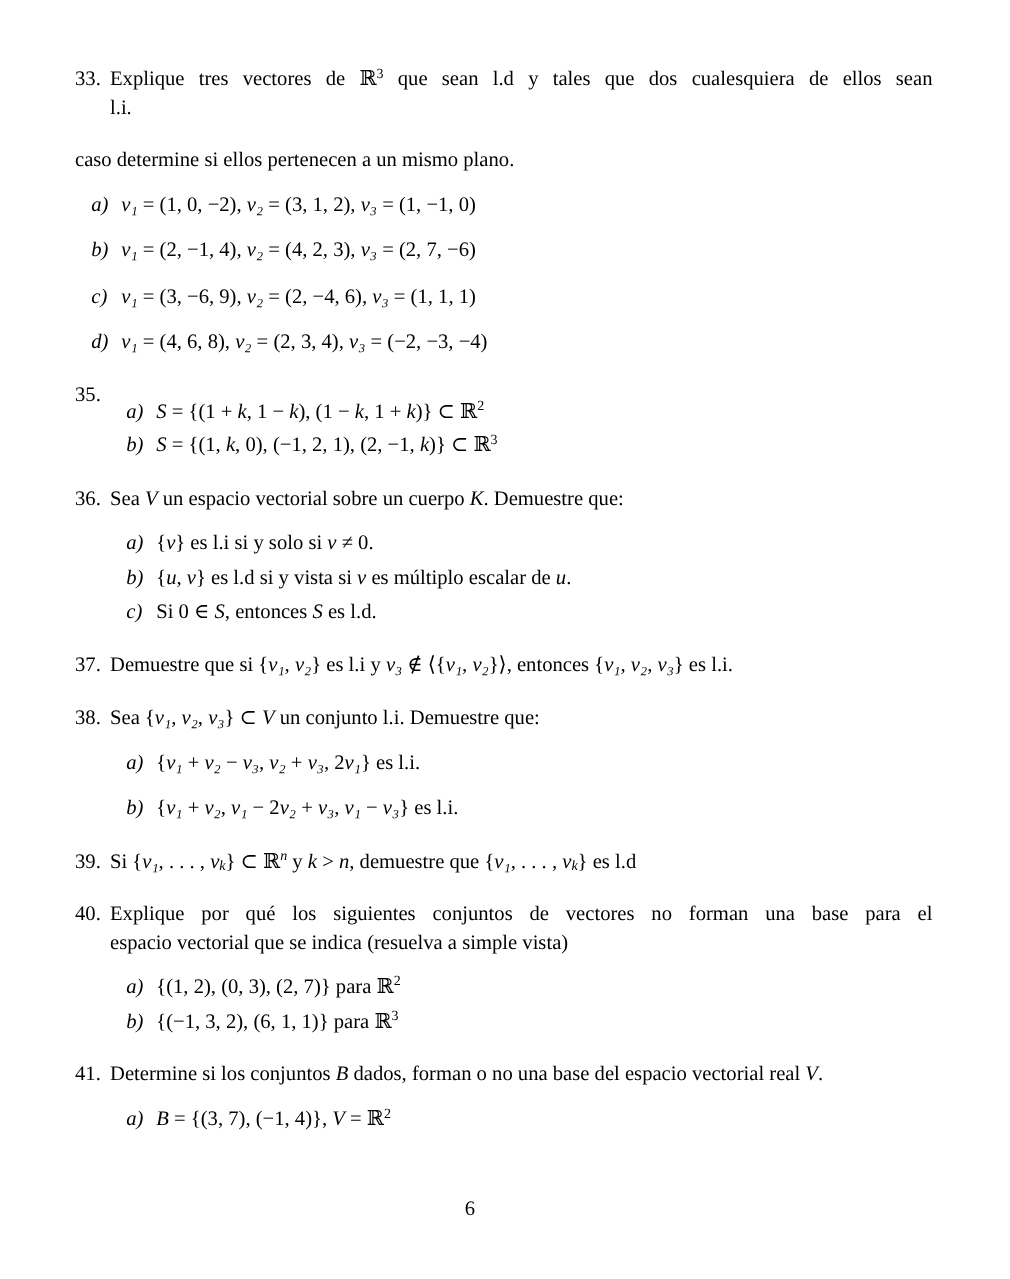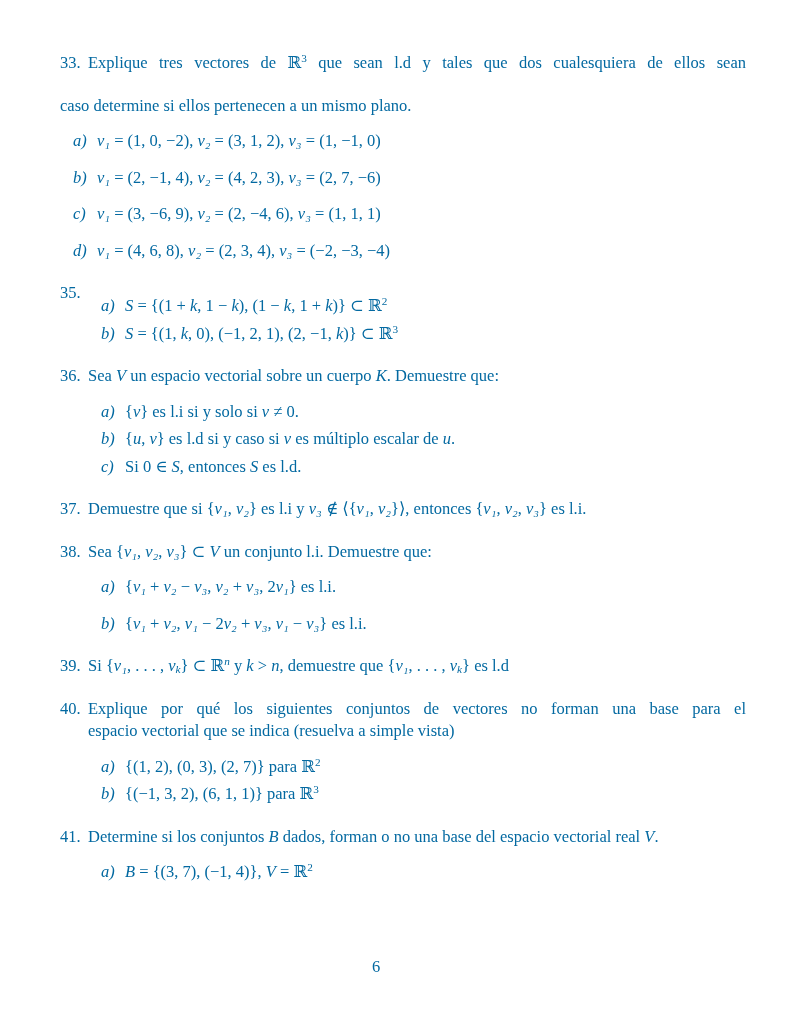--- a/index.html
+++ b/index.html
@@ -6,21 +6,21 @@
     margin: 0;
     padding: 0;
     background: #ffffff;
   }
   .page {
     position: relative;
     width: 808px;
     height: 1023px;
     box-sizing: border-box;
     background: #ffffff;
-    color: #0369a1;
+    color: #000000;
     font-family: "Liberation Serif", "DejaVu Serif", serif;
     font-size: 16.5px;
     line-height: 22.5px;
     padding: 52px 62px 0 60px;
     overflow: hidden;
   }
   .problem-list { width: 686px; }
   .item { display: flex; margin-top: 20px; }
   .item:first-child { margin-top: 0; }
   .num { flex: 0 0 28px; }
@@ -51,20 +51,21 @@
 </style>
 </head>
 <body>
 
 <div class="page">
   <div class="problem-list">
       <div class="item">
         <span class="num">33.</span>
         <div class="body">
           <div class="line jline"><span class="s-rm">Explique tres vectores de </span><span class="s-bb">ℝ</span><span class="s-sup">3</span><span class="s-rm"> que sean l.d y tales que dos cualesquiera de ellos sean</span></div>
+          <div class="line"><span class="s-rm">l.i.</span></div>
         </div>
       </div>
       <div class="item">
         <div class="body">
           <div class="line"><span class="s-rm">caso determine si ellos pertenecen a un mismo plano.</span></div>
           <div class="sublist wide">
             <div class="sub">
               <span class="slabel">a)</span>
               <span class="stext"><span class="s-it">v₁</span><span class="s-rm"> = (1, 0, −2), </span><span class="s-it">v₂</span><span class="s-rm"> = (3, 1, 2), </span><span class="s-it">v₃</span><span class="s-rm"> = (1, −1, 0)</span></span>
             </div>
@@ -102,21 +103,21 @@
         <span class="num">36.</span>
         <div class="body">
           <div class="line"><span class="s-rm">Sea </span><span class="s-it">V</span><span class="s-rm"> un espacio vectorial sobre un cuerpo </span><span class="s-it">K</span><span class="s-rm">. Demuestre que:</span></div>
           <div class="sublist tight">
             <div class="sub">
               <span class="slabel">a)</span>
               <span class="stext"><span class="s-rm">{</span><span class="s-it">v</span><span class="s-rm">} es l.i si y solo si </span><span class="s-it">v</span><span class="s-rm"> ≠ 0.</span></span>
             </div>
             <div class="sub">
               <span class="slabel">b)</span>
-              <span class="stext"><span class="s-rm">{</span><span class="s-it">u</span><span class="s-rm">, </span><span class="s-it">v</span><span class="s-rm">} es l.d si y caso si </span><span class="s-it">v</span><span class="s-rm"> es múltiplo escalar de </span><span class="s-it">u</span><span class="s-rm">.</span></span>
+              <span class="stext"><span class="s-rm">{</span><span class="s-it">u</span><span class="s-rm">, </span><span class="s-it">v</span><span class="s-rm">} es l.d si y vista si </span><span class="s-it">v</span><span class="s-rm"> es múltiplo escalar de </span><span class="s-it">u</span><span class="s-rm">.</span></span>
             </div>
             <div class="sub">
               <span class="slabel">c)</span>
               <span class="stext"><span class="s-rm">Si 0 ∈ </span><span class="s-it">S</span><span class="s-rm">, entonces </span><span class="s-it">S</span><span class="s-rm"> es l.d.</span></span>
             </div>
           </div>
         </div>
       </div>
       <div class="item">
         <span class="num">37.</span>

